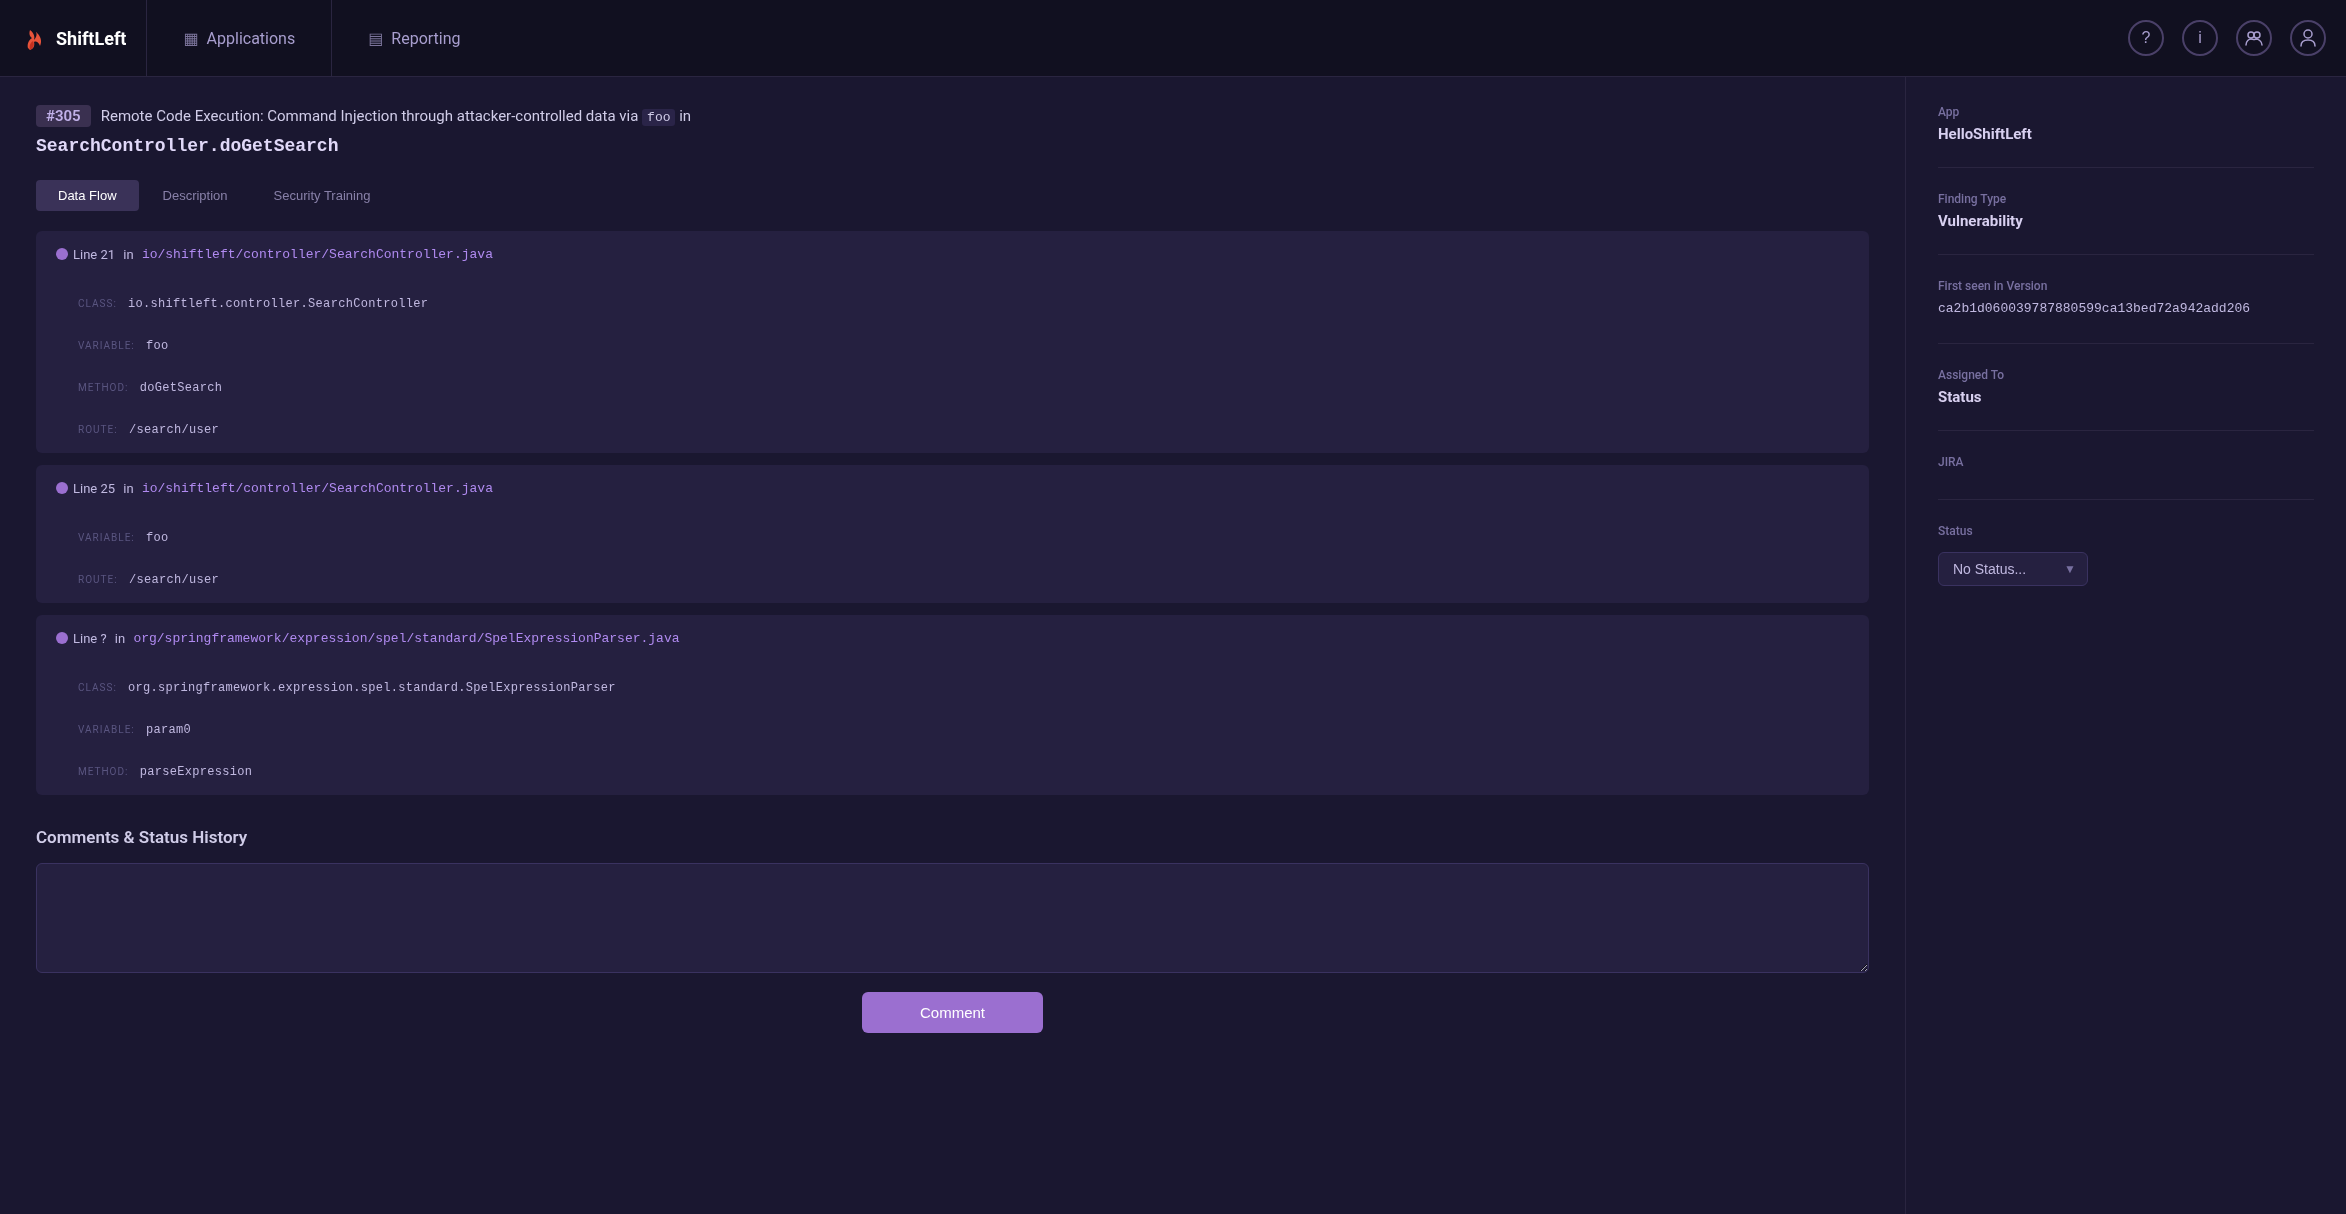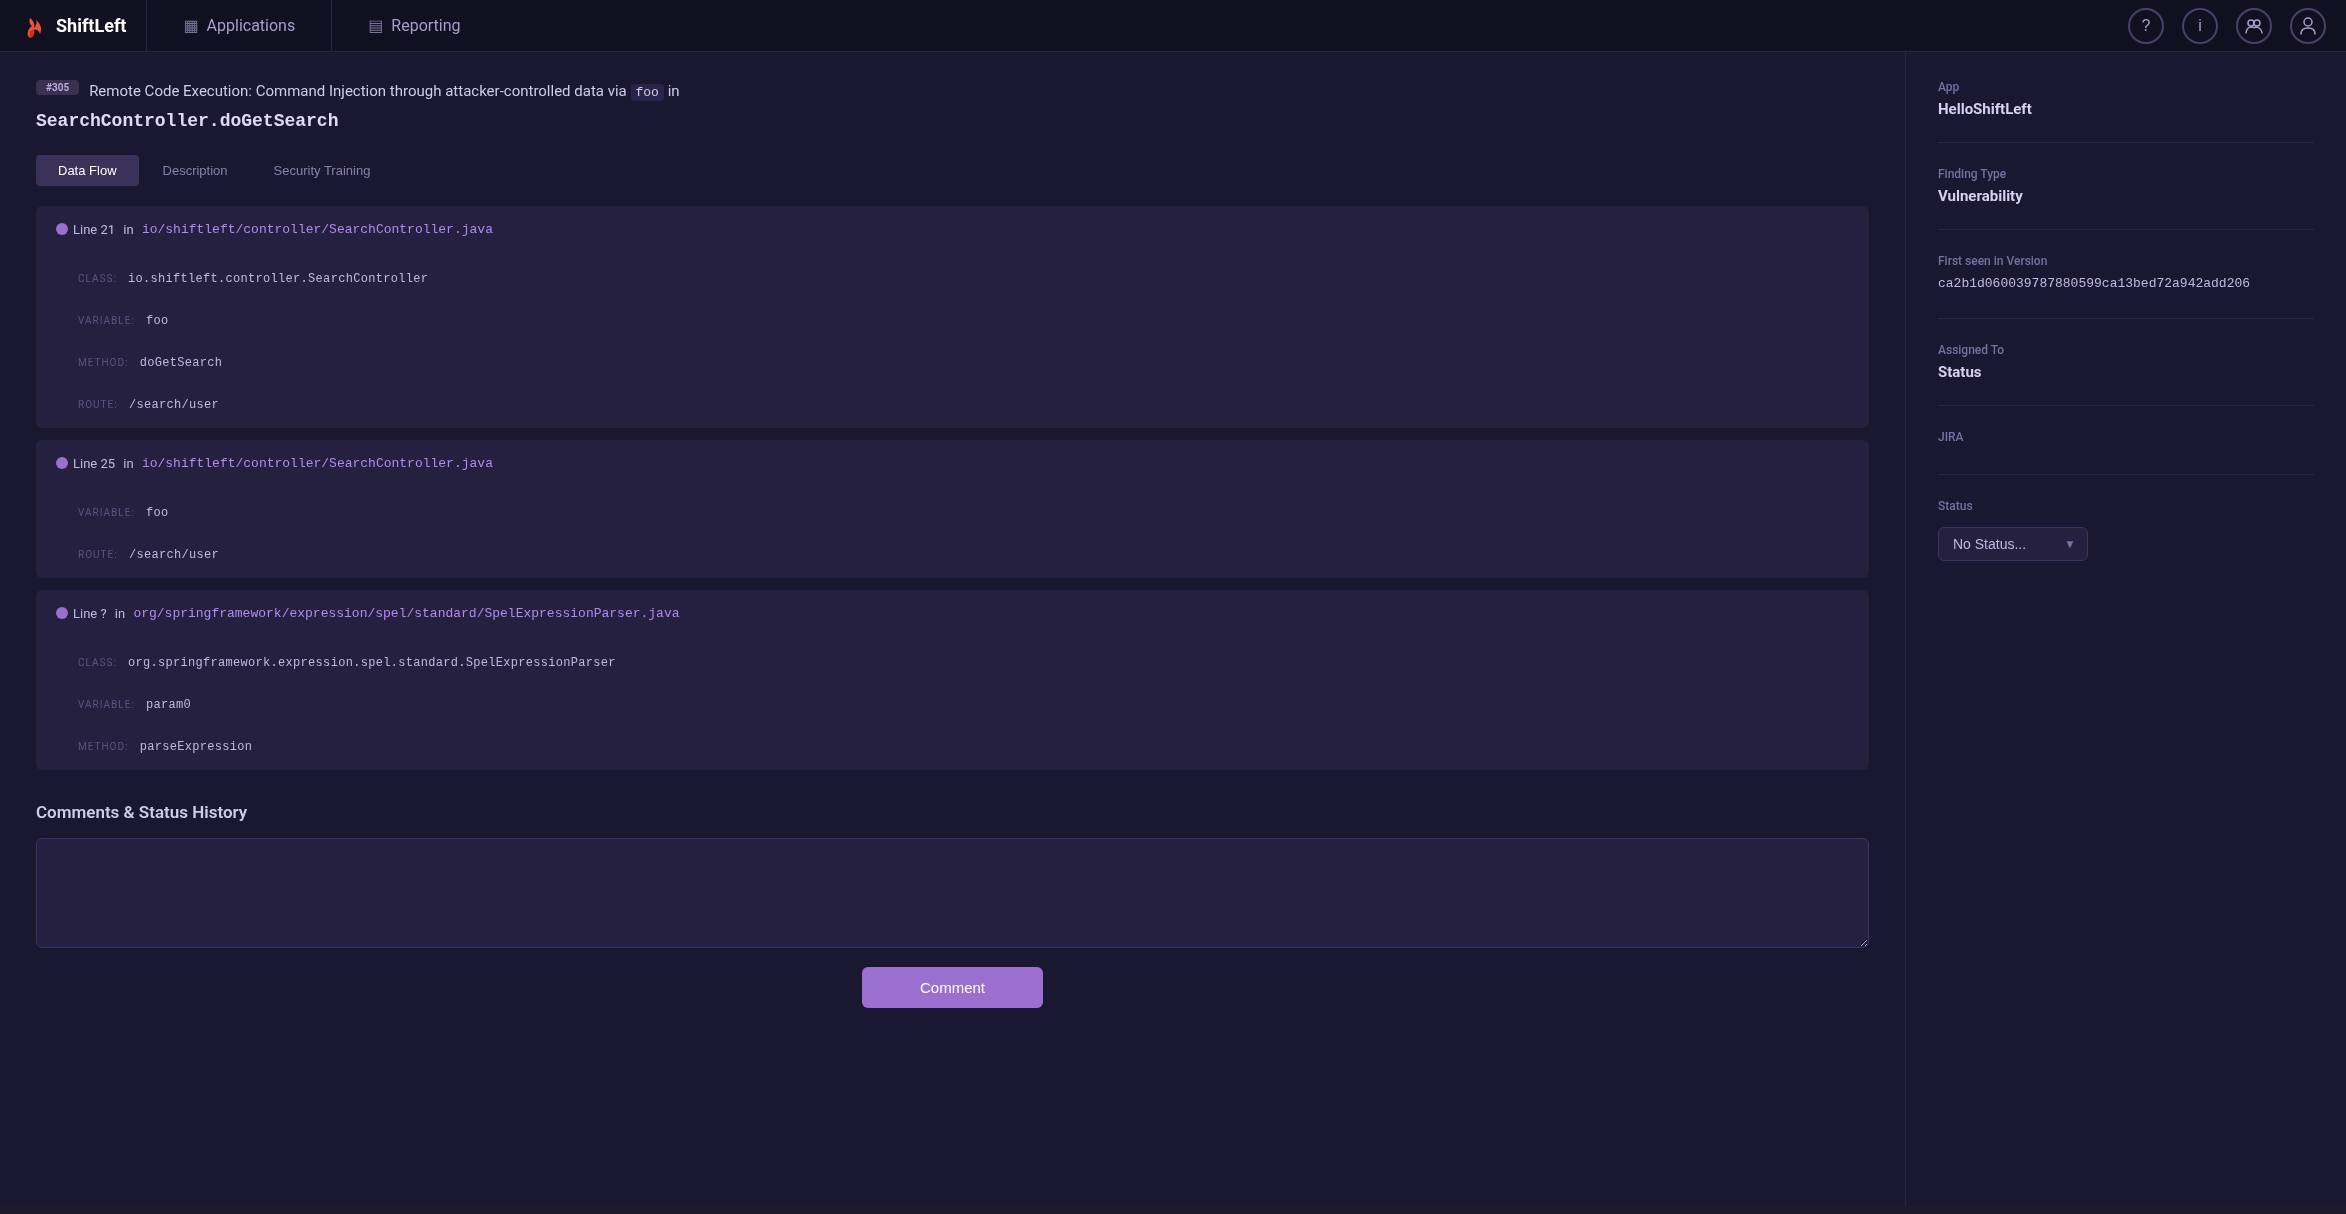--- a/index.html
+++ b/index.html
@@ -10,21 +10,21 @@
       color: #d0cce8;
       min-height: 100vh;
       font-size: 14px;
     }
 
     
     .topnav {
       display: flex;
       align-items: center;
       background: #111020;
-      height: 52px;
+      height: 77px;
       padding: 0 20px;
       border-bottom: 1px solid #2a2540;
     }
     .logo {
       display: flex;
       align-items: center;
       gap: 8px;
       color: #fff;
       font-weight: 700;
       font-size: 18px;
@@ -97,21 +97,21 @@
       align-items: flex-start;
       gap: 10px;
       margin-bottom: 8px;
       flex-wrap: wrap;
     }
     .issue-number {
       background: #3a3050;
       color: #c0b0e8;
       padding: 2px 10px;
       border-radius: 4px;
-      font-size: 10px;
+      font-size: 15px;
       font-weight: 600;
       white-space: nowrap;
     }
     .issue-title-text {
       color: #d0cce8;
       font-size: 15px;
       line-height: 1.5;
     }
     .issue-title-text code {
       font-family: 'Courier New', monospace;

